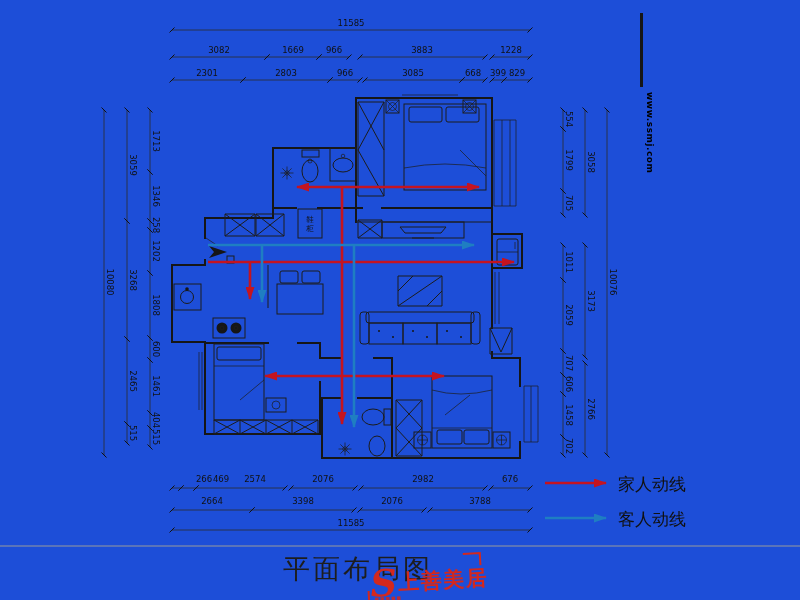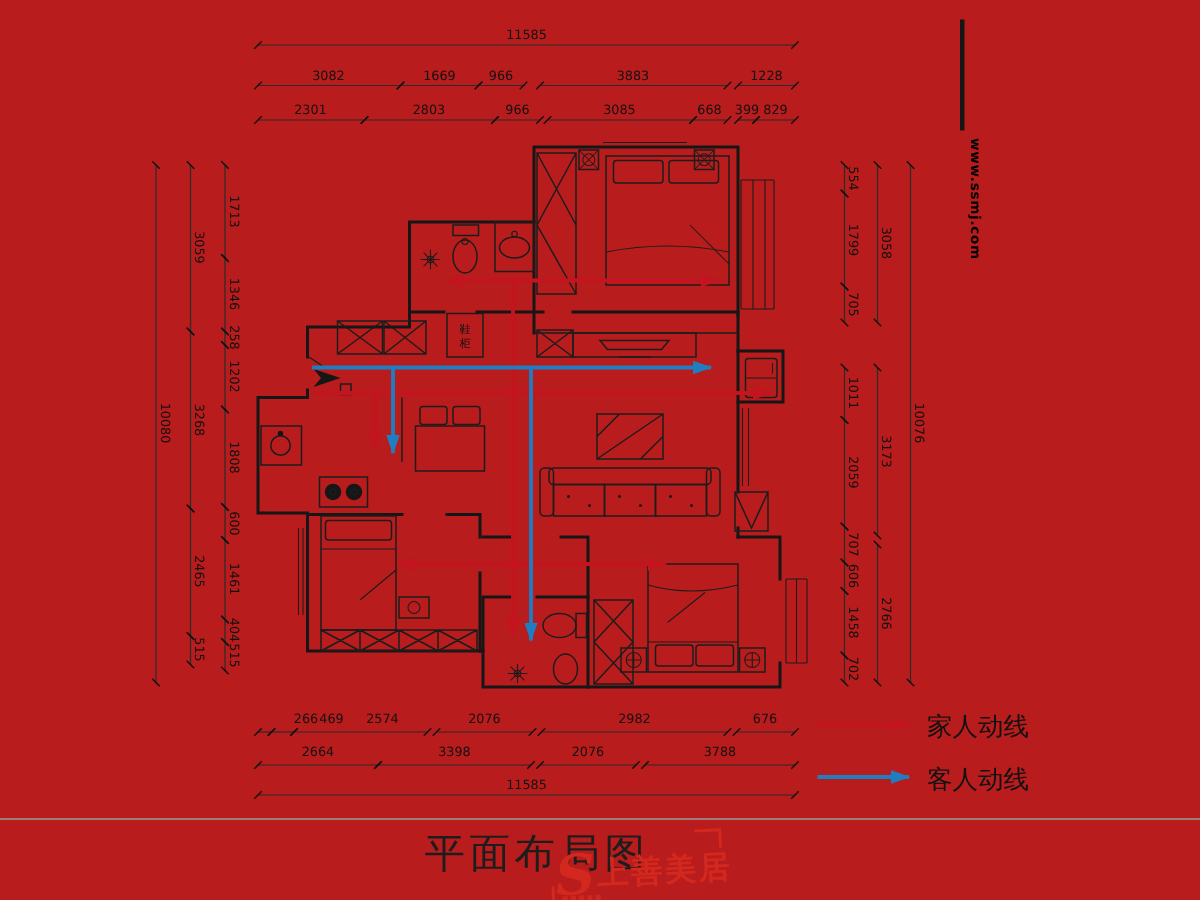--- a/index.html
+++ b/index.html
@@ -1,16 +1,16 @@
 <!DOCTYPE html>
 <html><head>
 <meta charset="utf-8">
 <style>
   html,body{margin:0;padding:0;background:#fff;}
-  .stage{position:relative;width:800px;height:600px;background:#b91c1c;overflow:hidden;}
+  .stage{position:relative;width:800px;height:600px;background:#1d4ed8;overflow:hidden;}
   svg{display:block;}
   .w2{stroke:#161616;stroke-width:2;fill:none;stroke-linecap:square;}
   .w1{stroke:#1c1c1c;stroke-width:1;fill:none;}
   .thin{stroke:#1c1c1c;stroke-width:.7;fill:none;}
   .dim{stroke:#2b2b2b;stroke-width:.8;fill:none;}
   .blk{fill:#161616;stroke:none;}
   .mv{fill:none;stroke-width:2.6;}
   text{font-family:"DejaVu Sans",sans-serif;}
   .dimt{font-size:8.5px;fill:#111;}
   .legt{font-size:17px;fill:#111;font-family:"DejaVu Serif","DejaVu Sans",serif;}

